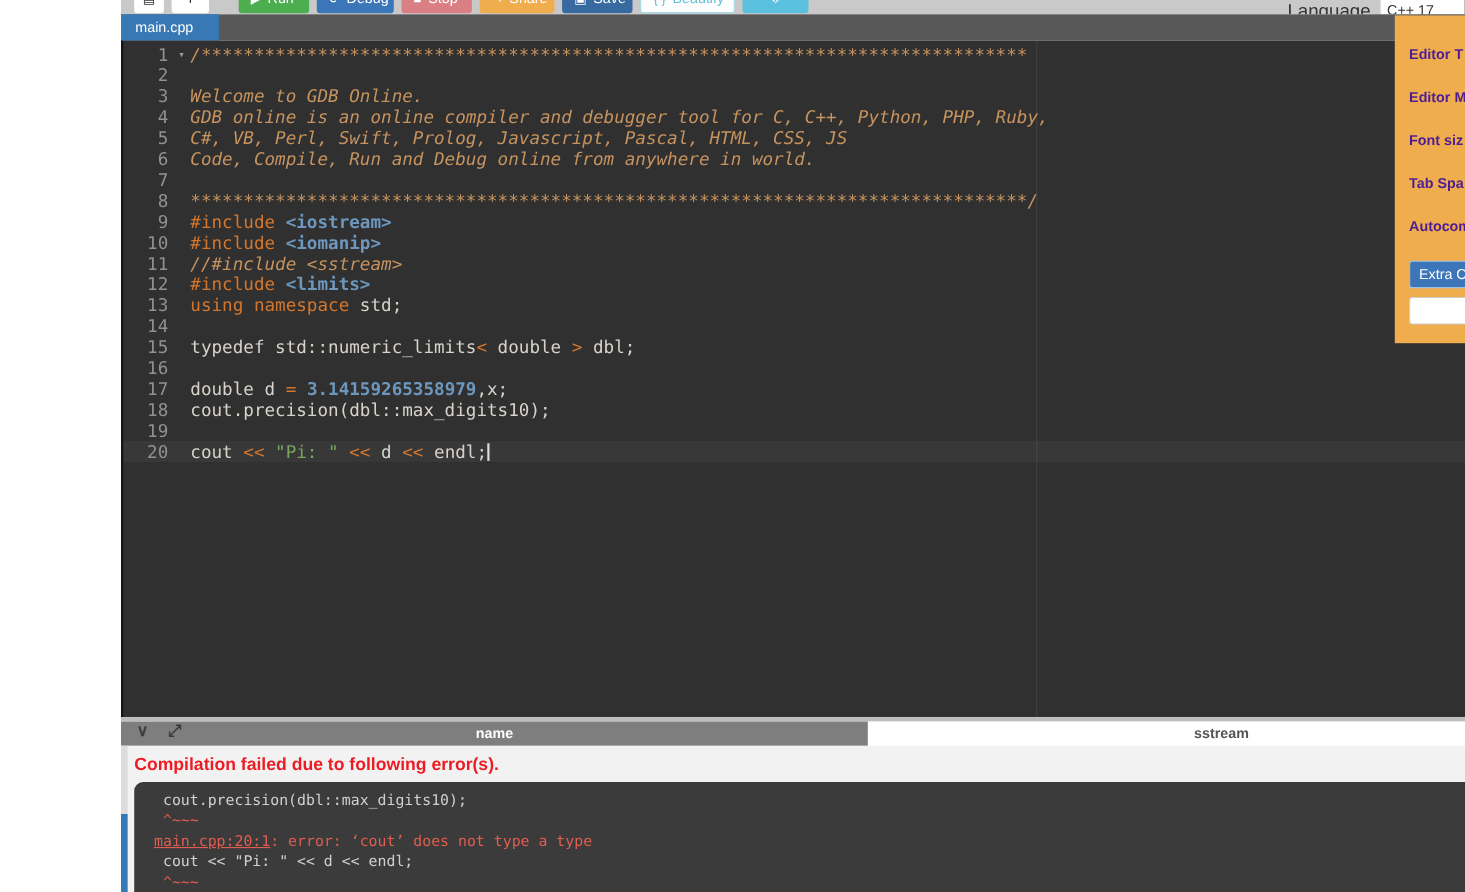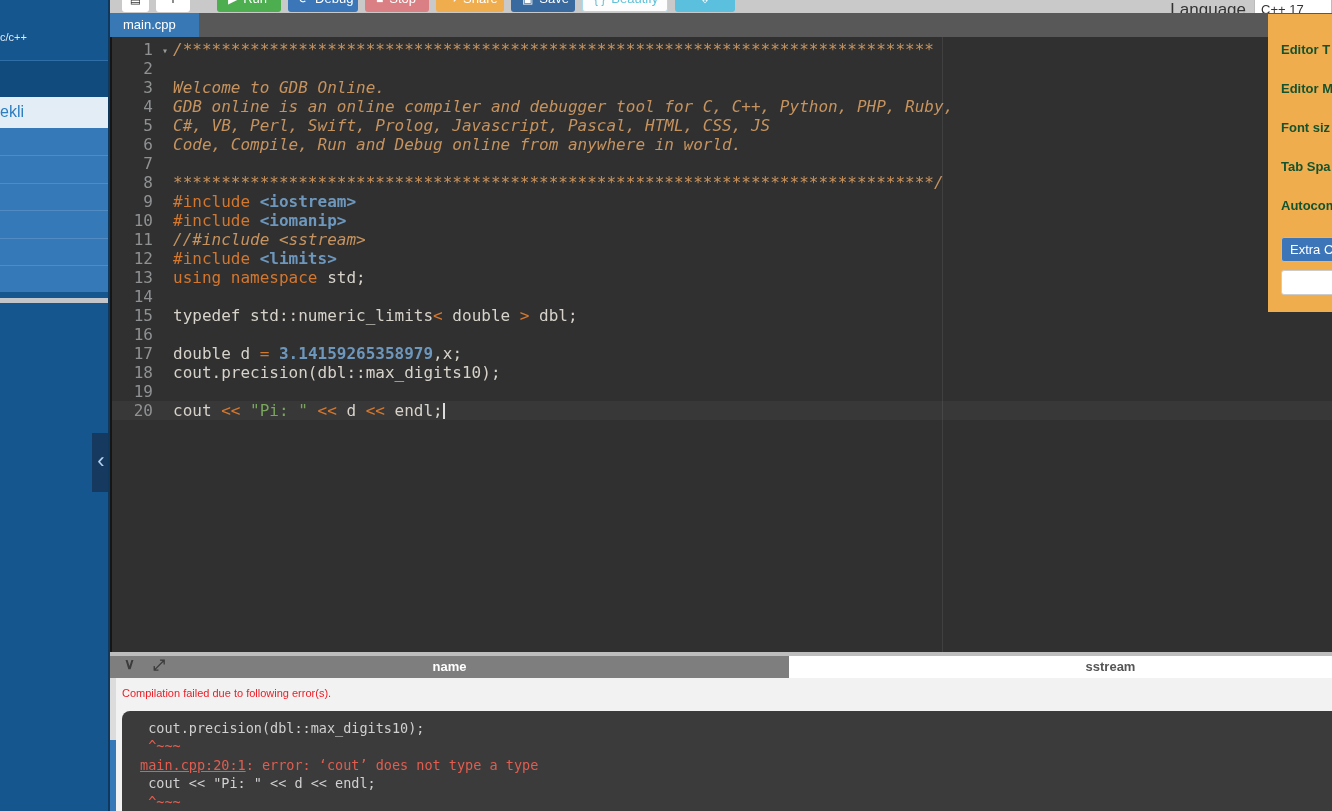--- a/index.html
+++ b/index.html
@@ -65,21 +65,21 @@
   .tk-k { color:#d4772e; }
   .tk-b { color:#6d97bd;font-weight:bold; }
   .tk-s { color:#79a65c; }
   .tk-p { color:#d7d3cb; }
   .tk-o { color:#d4772e; }
   .cursor { display:inline-block; width:2px; height:16px; background:#dcdcdc; vertical-align:-3px; }
 
   
   #settings { position:absolute; right:0; top:14px; width:64px; height:298px; background:#f0ad4e;
     overflow:hidden; padding-left:13px; z-index:5; }
-  .set-label { margin-top:24px; font-size:13px; font-weight:bold; color:#14532d; white-space:nowrap; }
+  .set-label { margin-top:24px; font-size:13px; font-weight:bold; color:#4c1d95; white-space:nowrap; }
   .set-label:first-child { margin-top:28px; }
   #extra-btn { margin-top:24px; width:80px; height:25px; background:#3c76b8; color:#fff;
     font-size:13px; border:1px solid #9cc3e6; border-radius:3px; text-align:left; padding-left:8px;
     white-space:nowrap; cursor:pointer; font-family:"Liberation Sans",sans-serif; }
   #extra-input { margin-top:8px; width:80px; height:25px; border:1px solid #ccc; border-radius:3px;
     background:#fff; font-size:13px; padding:0 5px; }
 
   
   #splitbar { position:absolute; left:110px; top:652px; width:1222px; height:4px; background:#bdbdbd; }
   #btabs { position:absolute; left:110px; top:656px; width:1222px; height:22px; }
@@ -89,55 +89,34 @@
     color:#555; font-size:13px; font-weight:bold; text-align:center; line-height:21px;
     padding-left:100px; cursor:pointer; }
   .bt-ico { position:absolute; top:0; color:#3c3c3c; font-size:15px; font-weight:bold; cursor:pointer; }
   #ico-chevron { left:14px; top:-1px; }
   #ico-expand { left:43px; }
 
   
   #console-area { position:absolute; left:110px; top:678px; width:1222px; height:133px; background:#f2f2f2; }
   #v-scroll { position:absolute; left:0; top:0; width:6px; height:133px; background:#dcdcdc; }
   #v-thumb { position:absolute; left:0; top:62px; width:6px; height:71px; background:#3579b8; }
-  #banner { position:absolute; left:12px; top:9px; color:#ed1c24; font-size:11px; }
+  #banner { position:absolute; left:12px; top:9px; color:#ed1c24; font-size:16px;font-weight:bold; }
   #conbox { position:absolute; left:12px; top:33px; width:1210px; height:110px; background:#3b3b3b;
     border-radius:8px 0 0 0; padding:9px 0 0 18px; overflow:hidden;
     font-family:"DejaVu Sans Mono", monospace; font-size:13.5px; }
   .con-line { height:18.4px; white-space:pre; }
   .ck-cp { color:#d0d0d0; }
   .ck-ce { color:#e05d50; }
   .ck-cl { color:#e05d50; text-decoration:underline; }
 </style>
 </head>
 <body>
 
 <div id="app">
 
-  <aside id="sidebar">
-    <div class="sb-topfrag"></div>
-    <div class="sb-caption">c/c++</div>
-    <div class="sb-divider"></div>
-    <div class="sb-darkblock"></div>
-    <div class="sb-selected">
-      <span>ekli</span>
-    </div>
-    <div id="sb-rows">
-        <div class="sb-row"></div>
-        <div class="sb-row"></div>
-        <div class="sb-row"></div>
-        <div class="sb-row"></div>
-        <div class="sb-row"></div>
-        <div class="sb-row"></div>
-      </div>
-    <div class="sb-scroll"></div>
-    <div class="sb-handle">
-      <span>‹</span>
-    </div>
-  </aside>
 
   <div id="toolbar">
     <div class="tb-row">
       <button class="tb-btn btn-white">
         <span class="tb-ico">▤</span>
       </button>
       <button class="tb-btn btn-fork">
         <span class="tb-ico">Y</span>
       </button>
       <button class="tb-btn btn-run">

